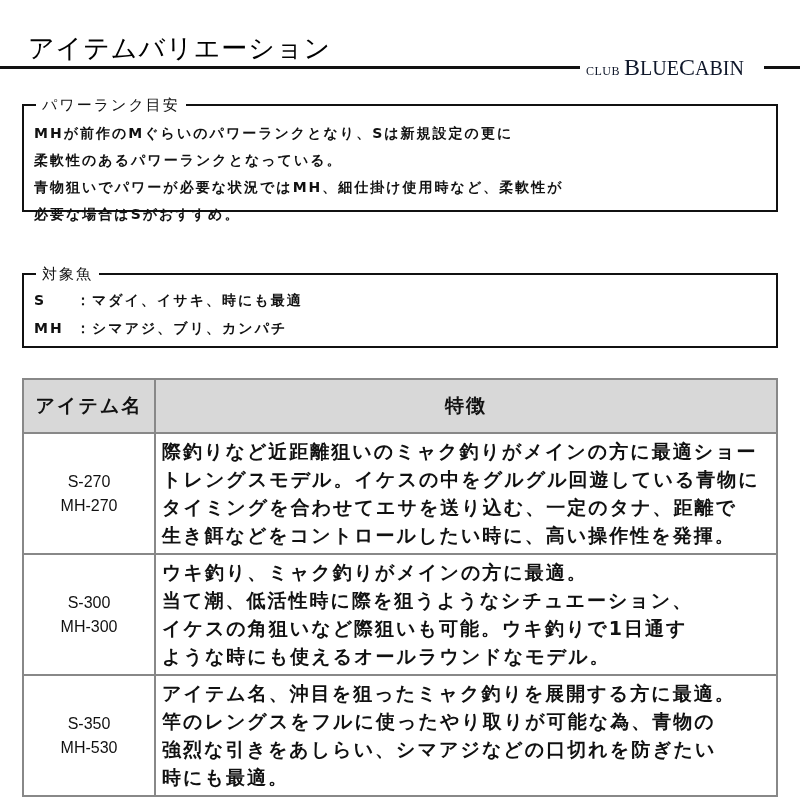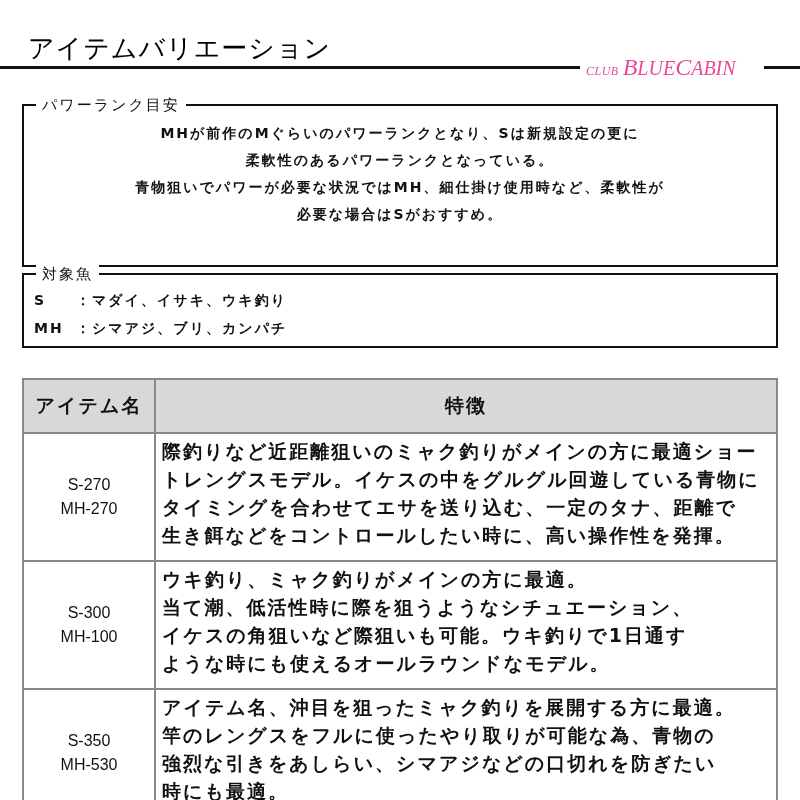--- a/index.html
+++ b/index.html
@@ -8,57 +8,57 @@
       font-family: "DejaVu Sans", "Liberation Sans", sans-serif; color: #111;
     }
     .title {
       position: absolute; left: 28px; top: 14px; font-size: 26px; letter-spacing: 1px; font-weight: normal;
       color: #000000;
     }
     .rule-left { position: absolute; left: 0; top: 66px; width: 580px; height: 3px; background: #111; }
     .rule-right { position: absolute; left: 764px; top: 66px; width: 36px; height: 3px; background: #111; }
     .logo {
       position: absolute; left: 586px; top: 54px; height: 26px; white-space: nowrap;
-      font-family: "Liberation Serif", "DejaVu Serif", serif; font-style: italic; color: #ec4899;
+      font-family: "Liberation Serif", "DejaVu Serif", serif; color: #0f172a;
     }
     .logo .club { font-size: 12px; letter-spacing: 0.5px; }
     .logo .brand { font-size: 20px; letter-spacing: 0px; }
     .logo .brand .big { font-size: 24px; }
 
     .fieldset-box {
       position: absolute; left: 22px; width: 756px; border: 2px solid #111; box-sizing: border-box;
     }
     .legend {
       position: absolute; top: -11px; left: 12px; background: #fff; padding: 0 6px;
       font-size: 15px; line-height: 20px; letter-spacing: 2px;
     }
     .box-body {
       padding: 14px 10px 8px 10px; font-size: 14px; line-height: 27px; font-weight: bold; letter-spacing: 2px;
       white-space: pre-line;
     }
-    #power-box { top: 104px; height: 163px; text-align: center; }
+    #power-box { top: 104px; height: 108px; }
     #target-box { top: 273px; height: 75px; }
     #target-box .box-body { padding-top: 11px; line-height: 28px; }
     .fish-row { display: flex; }
     .fish-label { width: 42px; display: inline-block; }
     .fish-row.mh .fish-label { width: 42px; }
 
     table.spec {
       position: absolute; left: 22px; top: 378px; width: 756px; border-collapse: collapse;
     }
     table.spec th, table.spec td { border: 2px solid #888; }
     table.spec th {
       background: #d8d8d8; height: 50px; font-size: 19px; font-weight: bold; letter-spacing: 2px; text-align: center;
     }
     table.spec td.name {
       width: 128px; text-align: center; font-size: 16px; line-height: 24px;
       font-family: "Liberation Sans", sans-serif; vertical-align: middle;
     }
     table.spec td.desc {
-      padding: 3px 6px 11px 6px; font-size: 19px; line-height: 28px; font-weight: bold; letter-spacing: 2px;
+      padding: 3px 6px 4px 6px; font-size: 19px; line-height: 28px; font-weight: bold; letter-spacing: 2px;
       white-space: pre-line; vertical-align: top;
     }
     tr.row-270 td { height: 110px; }
     tr.row-300 td { height: 110px; }
     tr.row-350 td { height: 110px; }
   </style>
 </head>
 <body>
 
 <h1 class="title">アイテムバリエーション</h1>
@@ -77,21 +77,21 @@
 青物狙いでパワーが必要な状況ではMH、細仕掛け使用時など、柔軟性が
 必要な場合はSがおすすめ。</div>
 </div>
 
 <div class="fieldset-box" id="target-box">
   <div class="legend">対象魚</div>
   <div class="box-body" style="white-space: normal;">
     <div class="fish-row">
       <span class="fish-label">S</span>
         <span>：</span>
-        <span>マダイ、イサキ、ウキ釣り</span>
+        <span>マダイ、イサキ、時にも最適</span>
     </div>
     <div class="fish-row mh">
       <span class="fish-label">MH</span>
         <span>：</span>
         <span>シマアジ、ブリ、カンパチ</span>
     </div>
   </div>
 </div>
 
 <table class="spec">
@@ -108,21 +108,21 @@
         <div>MH-270</div>
       </td>
       <td class="desc">際釣りなど近距離狙いのミャク釣りがメインの方に最適ショー
 トレングスモデル。イケスの中をグルグル回遊している青物に
 タイミングを合わせてエサを送り込む、一定のタナ、距離で
 生き餌などをコントロールしたい時に、高い操作性を発揮。</td>
     </tr>
     <tr class="row-300">
       <td class="name">
         <div>S-300</div>
-        <div>MH-100</div>
+        <div>MH-300</div>
       </td>
       <td class="desc">ウキ釣り、ミャク釣りがメインの方に最適。
 当て潮、低活性時に際を狙うようなシチュエーション、
 イケスの角狙いなど際狙いも可能。ウキ釣りで1日通す
 ような時にも使えるオールラウンドなモデル。</td>
     </tr>
     <tr class="row-350">
       <td class="name">
         <div>S-350</div>
         <div>MH-530</div>

